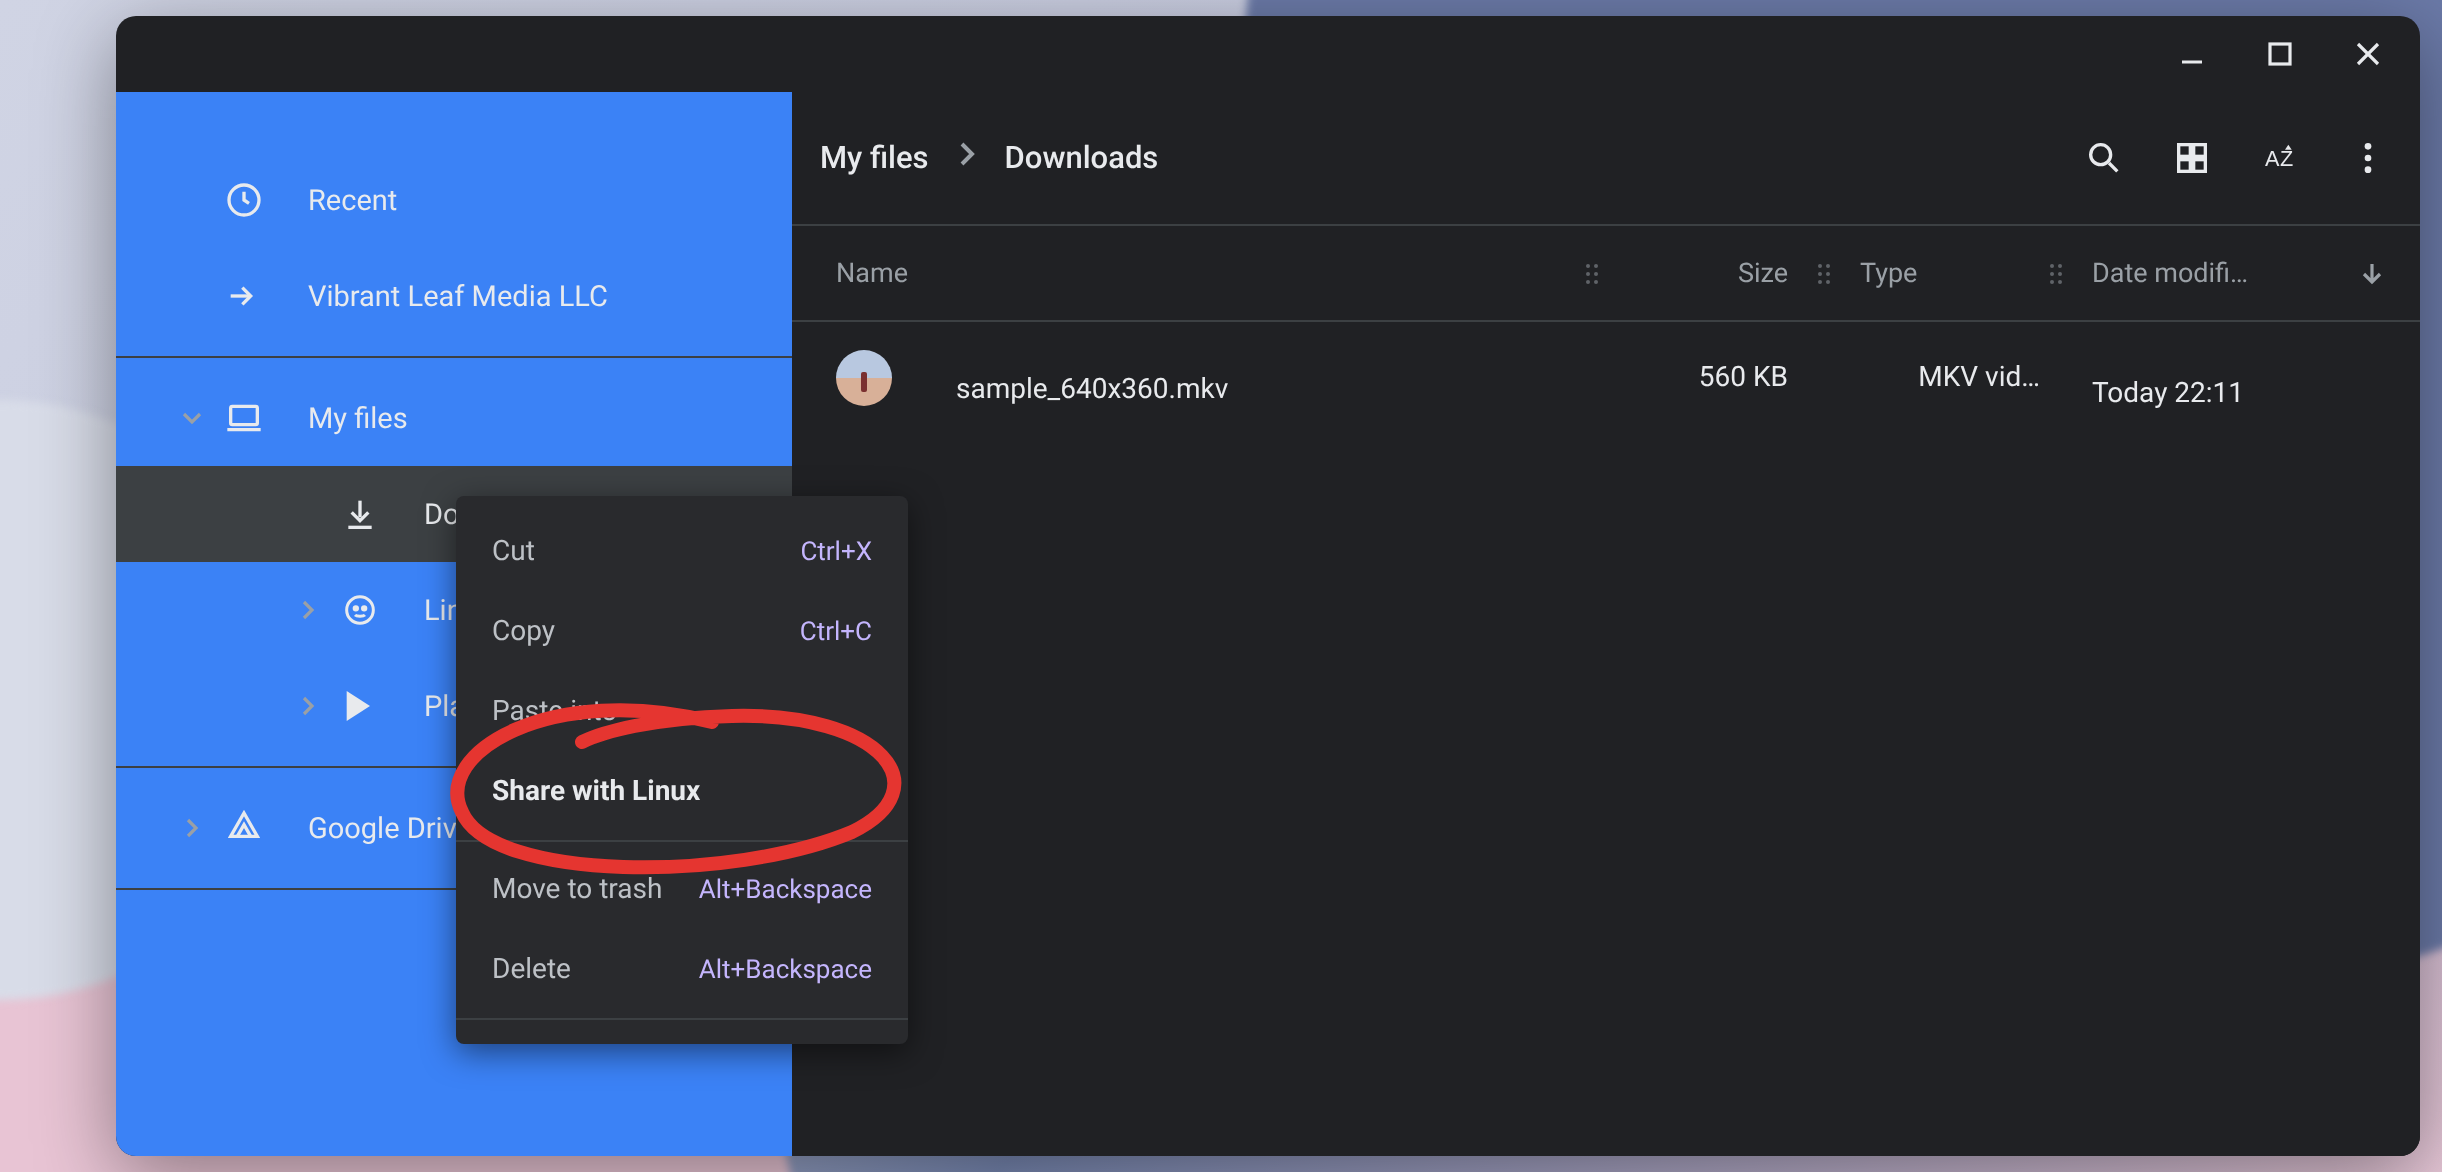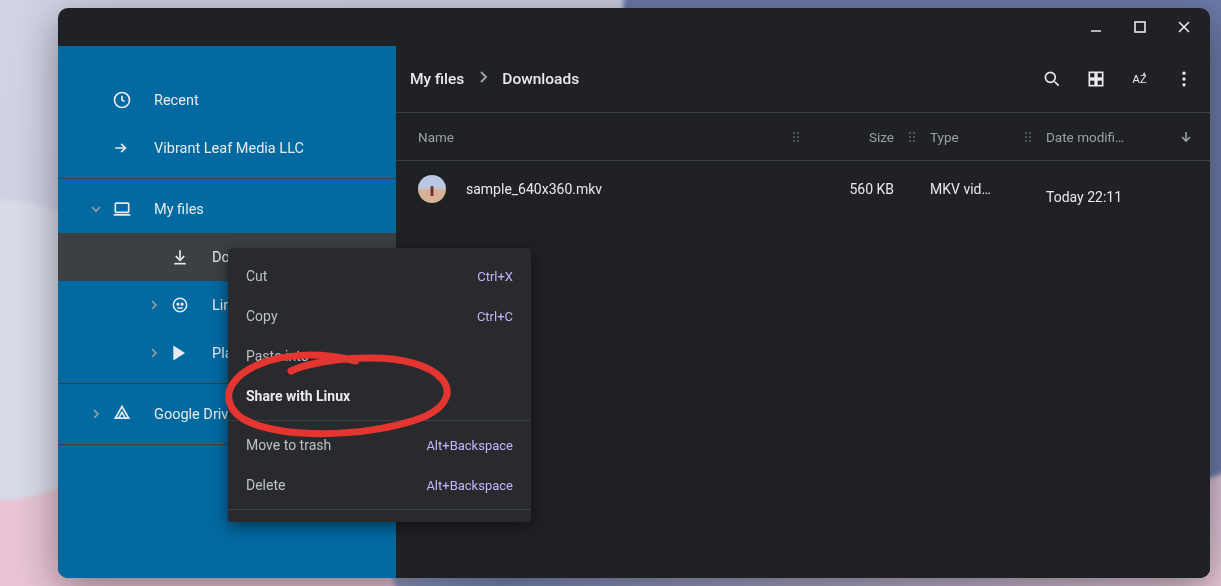--- a/index.html
+++ b/index.html
@@ -34,21 +34,21 @@
   .titlebar .winbtn {
     width: 40px; height: 30px; display: flex; align-items: center; justify-content: center;
     color: #e8eaed; cursor: pointer;
   }
   .titlebar .winbtn svg { width: 14px; height: 14px; }
 
   .body {
     flex: 1; display: flex; min-height: 0;
   }
   .sidebar {
-    width: 338px; background: #0369a1;
+    width: 338px; background: #3b82f6;
     display: flex; flex-direction: column;
     font-size: 14.5px; color: #e8eaed;
     padding-top: 30px;
   }
   .side-item {
     height: 48px; display: flex; align-items: center;
     padding-left: 28px; cursor: pointer; position: relative;
   }
   .side-item.level1 { padding-left: 28px; }
   .side-item.level3 { padding-left: 86px; }
@@ -117,27 +117,27 @@
     width: 28px; height: 28px; border-radius: 50%;
     background: linear-gradient(#b8c8e0 50%, #d8b098 50%);
     margin-right: 20px; flex-shrink: 0;
     position: relative; overflow: hidden;
   }
   .thumb::after {
     content:""; position:absolute; left:50%; top:40%;
     width:3px; height:10px; background:#7a3030; border-radius:1px;
     transform: translateX(-50%);
   }
-  .trow .col-name { display: flex; align-items: center; }
-  .trow .col-type { white-space: nowrap; overflow: hidden; text-overflow: ellipsis; }
+  .trow .col-name { display: flex; align-items: flex-end; gap: 12px; }
+  .trow .col-type { white-space: nowrap; overflow: hidden; text-overflow: ellipsis; text-align: right; }
   .trow .col-date { white-space: nowrap; margin-top: 16px; }
 
   .context-menu {
     position: absolute; left: 170px; top: 240px;
-    width: 303px; background: #292a2d;
+    width: 226px; background: #292a2d;
     border-radius: 4px;
     box-shadow: 0 4px 16px rgba(0,0,0,0.5);
     padding: 8px 0;
     z-index: 50;
     font-size: 14px;
   }
   .menu-item {
     height: 40px; display: flex; align-items: center;
     padding: 0 18px; cursor: pointer; color: #bdc1c6;
     justify-content: space-between;

